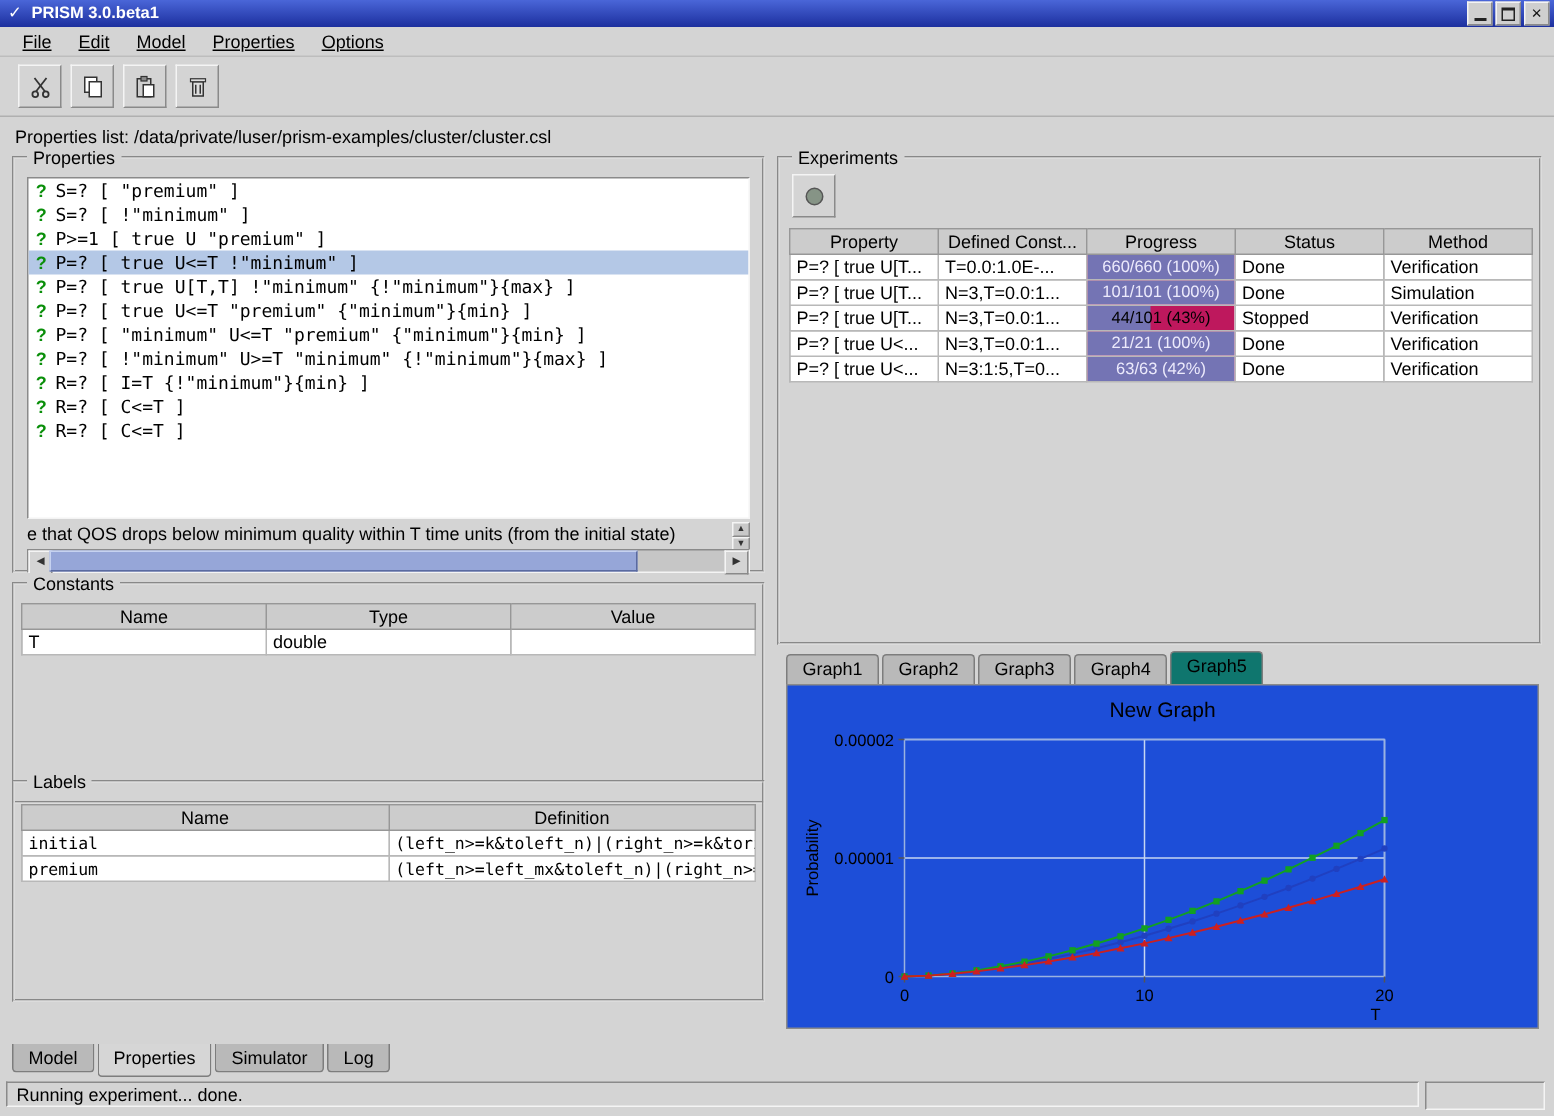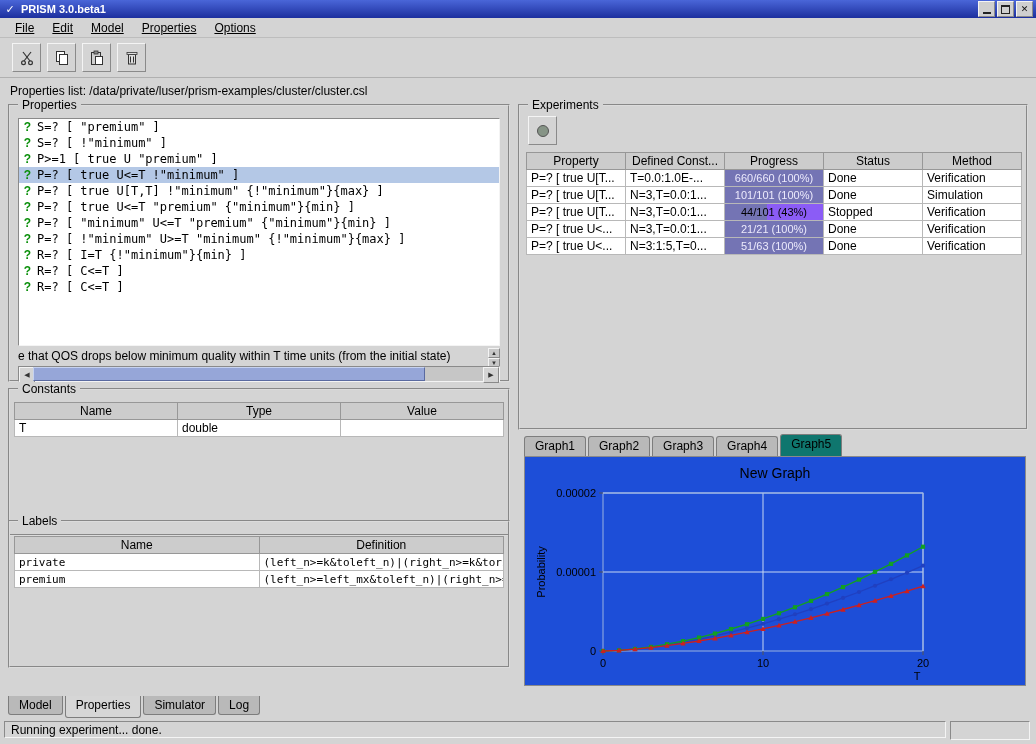--- a/index.html
+++ b/index.html
@@ -48,21 +48,21 @@
 
   
   .jtable{border-collapse:collapse;table-layout:fixed;font-size:12px;}
   .jtable th{background:#cccccc;border:1px solid #979797;font-weight:normal;height:16px;padding:0 4px;text-align:center;overflow:hidden;white-space:nowrap;}
   .jtable td{background:#ffffff;border:1px solid #b8b8b8;height:16px;padding:0 4px;overflow:hidden;white-space:nowrap;}
   .mono-cell td{font-family:"DejaVu Sans Mono",monospace;font-size:11px;}
 
   
   .stop-btn{position:absolute;left:8px;top:10px;width:27px;height:27px;background:#d4d4d4;display:flex;align-items:center;justify-content:center;}
   .pcell{padding:0 !important;}
-  .pbar{position:relative;height:16px;background:#8b5cf6;}
+  .pbar{position:relative;height:16px;background:#be185d;}
   .pbar .fill{position:absolute;left:0;top:0;bottom:0;background:#7474b4;}
   .pbar .ptext{position:absolute;left:0;right:0;top:0;bottom:0;text-align:center;font-size:11px;line-height:16px;}
 
   
   .gtabs{left:524px;top:434px;height:22px;display:flex;align-items:flex-end;gap:2px;}
   .gtab{padding:2px 10px;background:#b9b9b9;border:1px solid #7d7d7d;border-bottom:none;border-radius:3px 3px 0 0;height:15px;}
   .gtab.active{background:#0f766e;height:17px;}
   .chart-panel{left:524px;top:456px;width:502px;height:230px;background:#1d4ed8;border:1px solid #8a8a8a;box-sizing:border-box;}
   .chart-title{position:absolute;top:8px;left:0;right:0;text-align:center;font-size:14px;}
   #chart-svg{position:absolute;left:0;top:0;}
@@ -185,21 +185,21 @@
 
 <div class="group" style="left:8px;top:520px;width:502px;height:148px;">
   <span class="gtitle">Labels</span>
   <table class="jtable mono-cell" id="labels-table" style="position:absolute;left:4px;top:14px;width:490px;">
       <tbody>
         <tr>
           <th>Name</th>
           <th>Definition</th>
         </tr>
         <tr>
-          <td>private</td>
+          <td>initial</td>
           <td>(left_n&gt;=k&amp;toleft_n)|(right_n&gt;=k&amp;tori...</td>
         </tr>
         <tr>
           <td>premium</td>
           <td>(left_n&gt;=left_mx&amp;toleft_n)|(right_n&gt;=r...</td>
         </tr>
       </tbody>
     </table>
 </div>
 
@@ -266,21 +266,21 @@
           </td>
       <td>Done</td>
       <td>Verification</td>
         </tr>
         <tr>
       <td>P=? [ true U&lt;...</td>
       <td>N=3:1:5,T=0...</td>
       <td class="pcell">
         <div class="pbar">
           <div class="fill" style="width:100%"></div>
-          <span class="ptext" style="color:#eceafc">51/63 (100%)</span>
+          <span class="ptext" style="color:#eceafc">63/63 (42%)</span>
         </div>
           </td>
       <td>Done</td>
       <td>Verification</td>
         </tr>
       </tbody>
     </table>
 </div>
 
 <div class="abs gtabs" id="graph-tabs">

